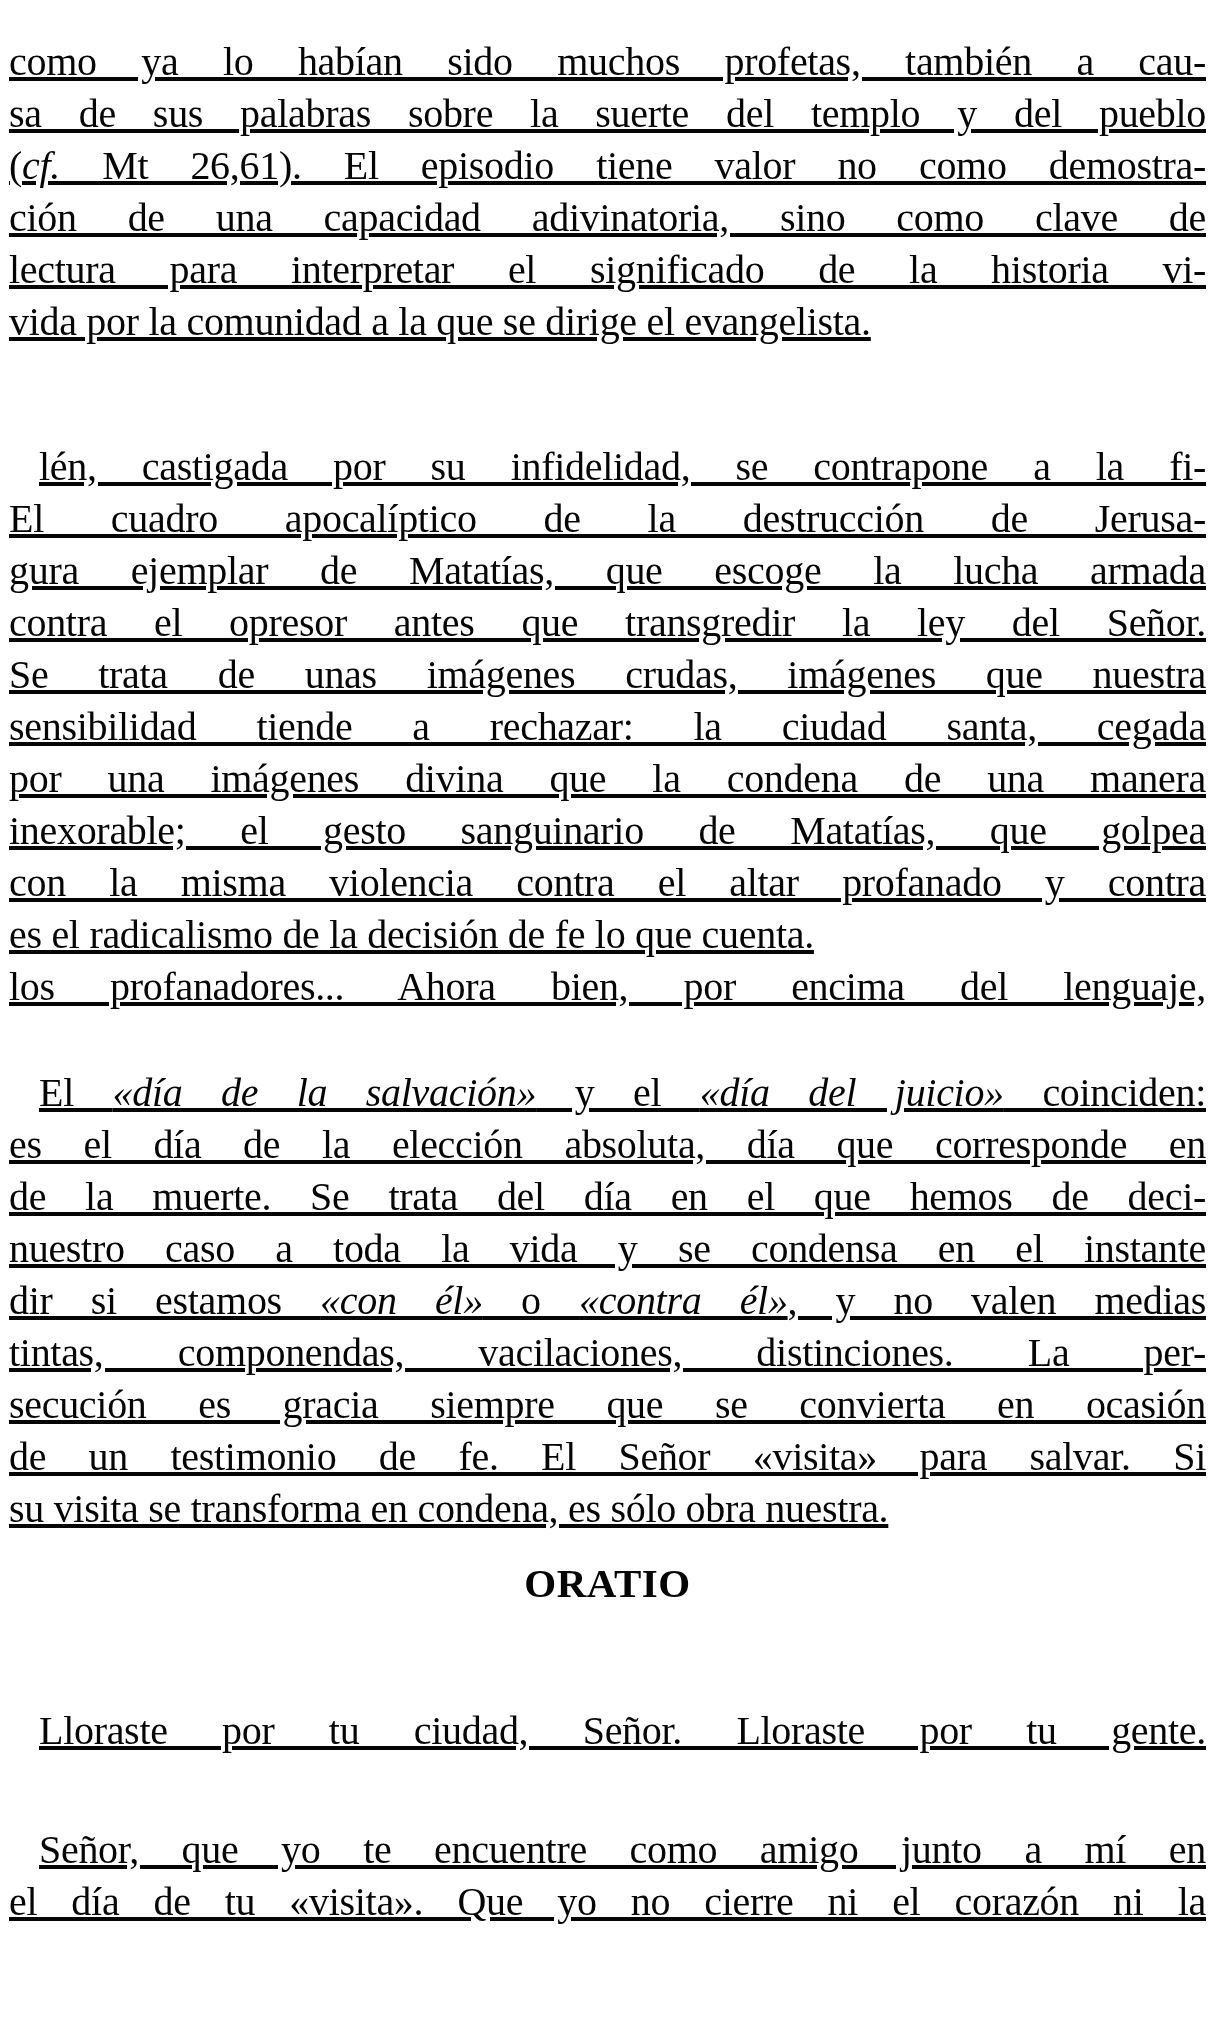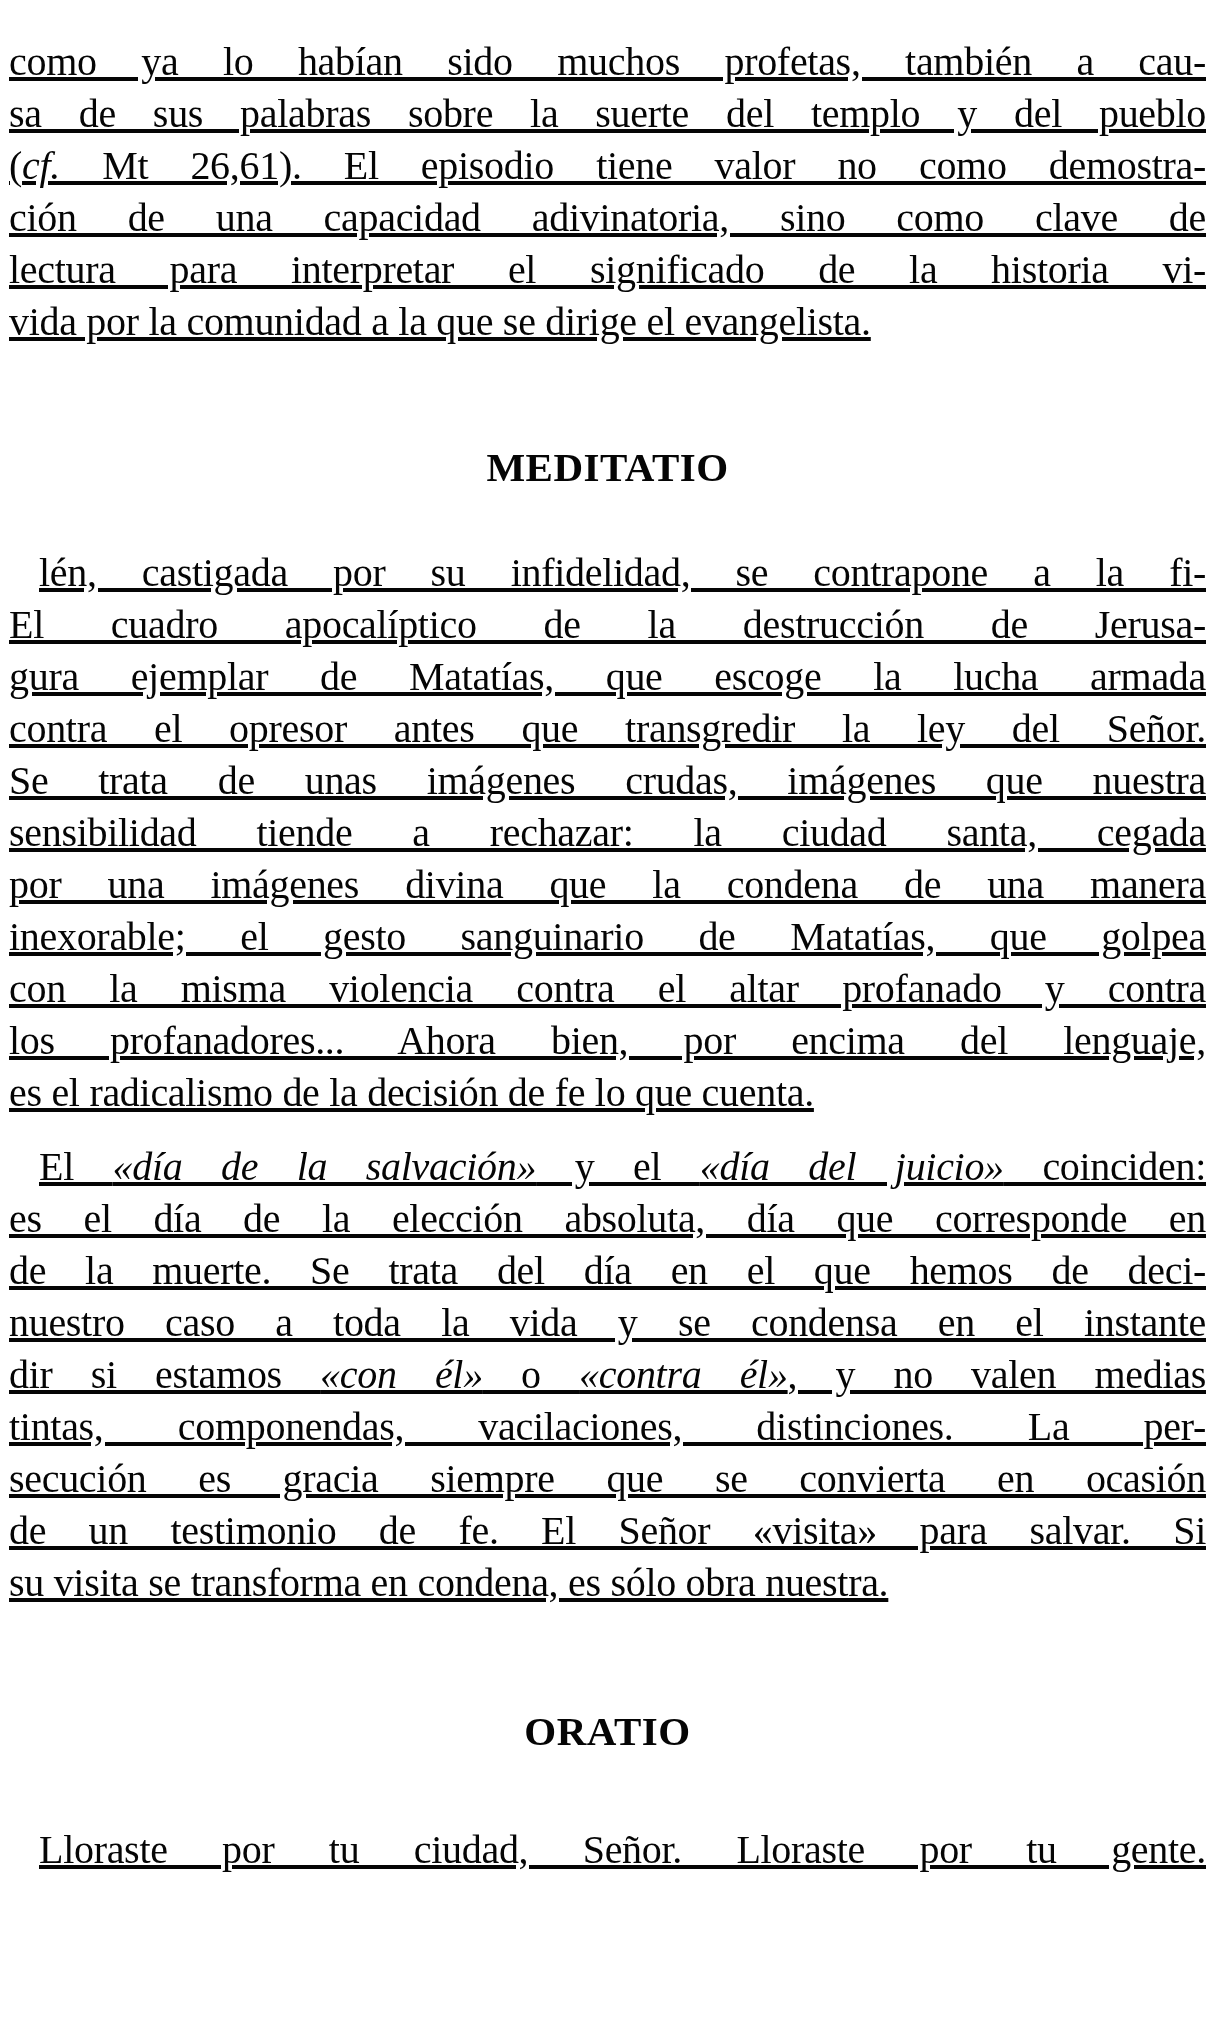--- a/index.html
+++ b/index.html
@@ -52,43 +52,46 @@
 <main id="page">
   <div id="content">
       <div class="paragraph">
         <div class="line"><span class="">como ya lo habían sido muchos profetas, también a cau-</span></div>
         <div class="line"><span class="">sa de sus palabras sobre la suerte del templo y del pueblo</span></div>
         <div class="line"><span class="">(</span><span class="it">cf.</span><span class=""> Mt 26,61). El episodio tiene valor no como demostra-</span></div>
         <div class="line"><span class="">ción de una capacidad adivinatoria, sino como clave de</span></div>
         <div class="line"><span class="">lectura para interpretar el significado de la historia vi-</span></div>
         <div class="line last"><span class="">vida por la comunidad a la que se dirige el evangelista.</span></div>
       </div>
-      <div class="heading">MEDITATIO</div>
       <div class="paragraph indent">
         <div class="line"><span class="">lén, castigada por su infidelidad, se contrapone a la fi-</span></div>
         <div class="line"><span class="">El cuadro apocalíptico de la destrucción de Jerusa-</span></div>
         <div class="line"><span class="">gura ejemplar de Matatías, que escoge la lucha armada</span></div>
         <div class="line"><span class="">contra el opresor antes que transgredir la ley del Señor.</span></div>
         <div class="line"><span class="">Se trata de unas imágenes crudas, imágenes que nuestra</span></div>
         <div class="line"><span class="">sensibilidad tiende a rechazar: la ciudad santa, cegada</span></div>
         <div class="line"><span class="">por una imágenes divina que la condena de una manera</span></div>
         <div class="line"><span class="">inexorable; el gesto sanguinario de Matatías, que golpea</span></div>
         <div class="line"><span class="">con la misma violencia contra el altar profanado y contra</span></div>
+        <div class="line last"><span class="">es el radicalismo de la decisión de fe lo que cuenta.</span></div>
         <div class="line"><span class="">los profanadores... Ahora bien, por encima del lenguaje,</span></div>
-        <div class="line last"><span class="">es el radicalismo de la decisión de fe lo que cuenta.</span></div>
       </div>
       <div class="paragraph indent">
         <div class="line"><span class="">El </span><span class="it">«día de la salvación»</span><span class=""> y el </span><span class="it">«día del juicio»</span><span class=""> coinciden:</span></div>
         <div class="line"><span class="">es el día de la elección absoluta, día que corresponde en</span></div>
         <div class="line"><span class="">de la muerte. Se trata del día en el que hemos de deci-</span></div>
         <div class="line"><span class="">nuestro caso a toda la vida y se condensa en el instante</span></div>
         <div class="line"><span class="">dir si estamos </span><span class="it">«con él»</span><span class=""> o </span><span class="it">«contra él»</span><span class="">, y no valen medias</span></div>
         <div class="line"><span class="">tintas, componendas, vacilaciones, distinciones. La per-</span></div>
         <div class="line"><span class="">secución es gracia siempre que se convierta en ocasión</span></div>
         <div class="line"><span class="">de un testimonio de fe. El Señor «visita» para salvar. Si</span></div>
         <div class="line last"><span class="">su visita se transforma en condena, es sólo obra nuestra.</span></div>
       </div>
       <div class="heading">ORATIO</div>
       <div class="paragraph indent">
         <div class="line"><span class="">Lloraste por tu ciudad, Señor. Lloraste por tu gente.</span></div>
       </div>
+      <div class="paragraph indent">
+        <div class="line"><span class="">Señor, que yo te encuentre como amigo junto a mí en</span></div>
+        <div class="line"><span class="">el día de tu «visita». Que yo no cierre ni el corazón ni la</span></div>
+      </div>
     </div>
 </main>
 
 </body></html>

